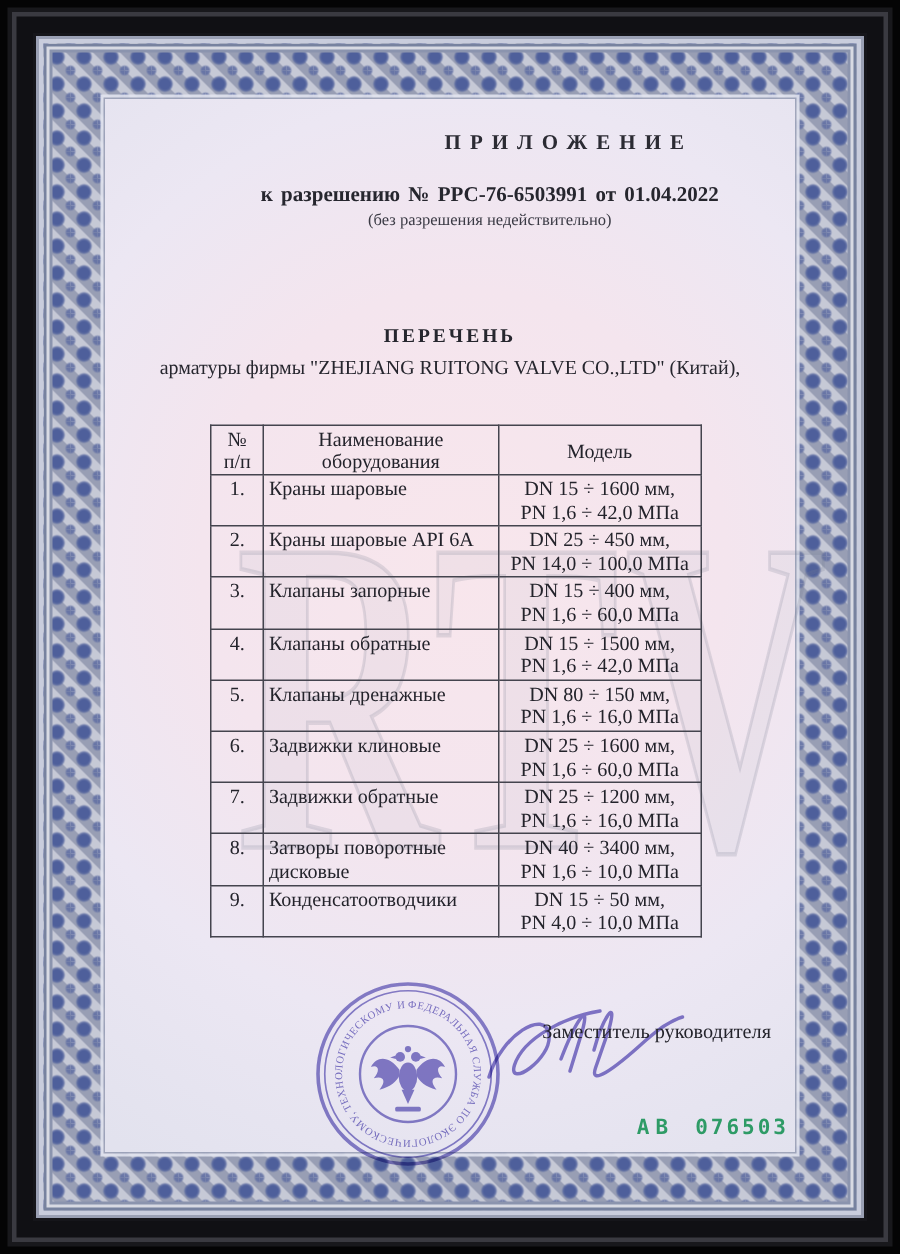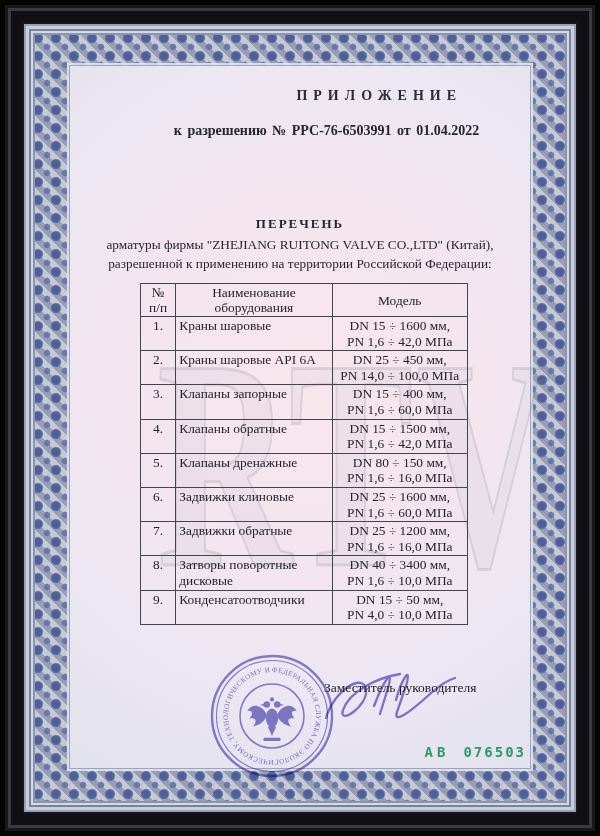--- a/index.html
+++ b/index.html
@@ -45,21 +45,21 @@
                 font-size:13px;font-weight:bold;letter-spacing:2px;}
   .list-subtitle{position:absolute;top:170px;left:0;right:0;text-align:center;
                  font-size:13.3px;line-height:1.42;}
   table.spec{position:absolute;top:217px;left:70px;width:328px;border-collapse:collapse;
              font-size:13.4px;line-height:15.6px;color:#23232b;}
   table.spec td,table.spec th{border:1px solid #44444e;padding:1px 3px;font-weight:normal;}
   th.h{vertical-align:middle;text-align:center;line-height:15px;padding:3px 2px;}
   td.num{width:30px;text-align:center;vertical-align:top;}
   td.nm{width:152px;text-align:left;vertical-align:top;padding-left:7px;}
   td.md{width:138px;text-align:center;vertical-align:middle;}
-  .sig-block{position:absolute;top:612px;right:16px;width:190px;text-align:left;
+  .sig-block{position:absolute;top:612px;right:16px;width:190px;text-align:right;
              font-size:13.5px;line-height:1.55;color:#23232b;}
   .stamp{position:absolute;left:130px;top:578px;width:144px;height:144px;mix-blend-mode:multiply;}
   .autograph{position:absolute;left:242px;top:586px;width:150px;height:95px;mix-blend-mode:multiply;}
   .serial{position:absolute;top:678px;right:4px;font-family:"DejaVu Sans Mono","Liberation Mono",monospace;
           font-size:14px;font-weight:bold;letter-spacing:2px;}
   .serial .pfx{margin-right:14px;letter-spacing:4px;margin-top:11px;}
 </style>
 </head>
 <body>
 
@@ -67,26 +67,26 @@
   <div class="paper">
     <div class="band"></div>
     <div class="inner">
 
       <div class="watermark">RTV</div>
 
       <div class="appendix-title">ПРИЛОЖЕНИЕ</div>
 
       <div class="permit-block">
         <div class="permit-line">к разрешению №  РРС-76-6503991 от 01.04.2022</div>
+        <div class="permit-note">(без разрешения недействительно)</div>
       </div>
 
       <div class="list-heading">ПЕРЕЧЕНЬ</div>
       <div class="list-subtitle">
         <div>арматуры фирмы "ZHEJIANG RUITONG VALVE CO.,LTD" (Китай),</div>
-        <div>разрешенной к применению на территории Российской Федерации:</div>
       </div>
 
       <table class="spec">
         <tbody>
             <tr>
           <th class="h">
             <div>№</div>
             <div>п/п</div>
           </th>
           <th class="h">

